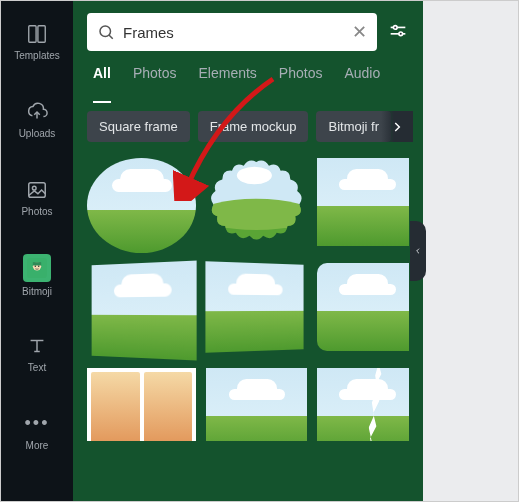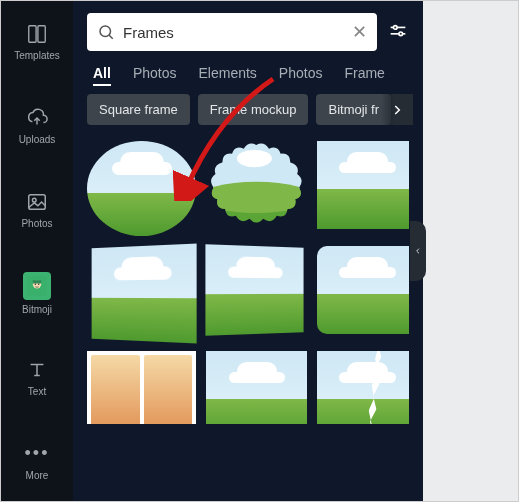--- a/index.html
+++ b/index.html
@@ -1,38 +1,38 @@
 <!DOCTYPE html>
 <html><head>
 <meta charset="utf-8">
 <style>
   * { box-sizing: border-box; margin: 0; padding: 0; }
   body { font-family: -apple-system, BlinkMacSystemFont, 'Segoe UI', sans-serif; background: #fff; width: 519px; height: 502px; overflow: hidden; position: relative; border: 1px solid #ccc; }
 
   .app { display: flex; height: 100%; }
 
   
-  .rail { width: 72px; background: #0d1318; display: flex; flex-direction: column; align-items: center; padding-top: 8px; gap: 20px; }
+  .rail { width: 72px; background: #0d1318; display: flex; flex-direction: column; align-items: center; padding-top: 8px; gap: 14px; }
   .rail-item { width: 72px; height: 64px; display: flex; flex-direction: column; align-items: center; justify-content: center; gap: 4px; color: #a0a6ac; font-size: 10px; cursor: pointer; }
   .rail-item.active { color: #fff; }
   .rail-item .icon { width: 24px; height: 24px; display: flex; align-items: center; justify-content: center; }
   .rail-item.bitmoji .icon { width: 28px; height: 28px; background: #3cb371; border-radius: 4px; }
   .rail-item.more .icon { font-size: 18px; letter-spacing: 2px; }
 
   
-  .panel { width: 350px; background: #0f172a; color: #fff; display: flex; flex-direction: column; padding: 12px 14px 0 14px; position: relative; }
+  .panel { width: 350px; background: #14532d; color: #fff; display: flex; flex-direction: column; padding: 12px 14px 0 14px; position: relative; }
   .search-row { display: flex; align-items: center; gap: 10px; }
   .search-box { flex: 1; background: #fff; border-radius: 4px; height: 38px; display: flex; align-items: center; padding: 0 10px; gap: 8px; }
   .search-box input { border: none; outline: none; flex: 1; font-size: 15px; color: #333; background: transparent; }
   .search-box .mag { color: #555; }
   .search-box .clear { color: #888; cursor: pointer; font-size: 18px; }
   .sliders { color: #fff; cursor: pointer; }
 
   .tabs { display: flex; gap: 22px; padding: 14px 6px 0 6px; font-size: 14px; }
-  .tab { color: #a7aeb5; padding-bottom: 3px; cursor: pointer; }
+  .tab { color: #a7aeb5; padding-bottom: 20px; cursor: pointer; }
   .tab.active { color: #fff; font-weight: 600; border-bottom: 2px solid #fff; }
 
   .chips-row { display: flex; gap: 8px; margin-top: 8px; align-items: center; position: relative; }
   .chip { background: #3d444b; color: #e3e6e8; font-size: 13px; padding: 8px 12px; border-radius: 4px; white-space: nowrap; cursor: pointer; }
   .chip-more { position: absolute; right: -4px; top: 0; bottom: 0; width: 32px; display: flex; align-items: center; justify-content: center; background: linear-gradient(90deg, rgba(37,44,51,0) 0%, #252c33 40%); color: #fff; cursor: pointer; }
 
   .grid { margin-top: 16px; display: grid; grid-template-columns: repeat(3, 1fr); gap: 10px; overflow: hidden; }
   .frame-thumb { width: 100%; aspect-ratio: 1.15/1; display: flex; align-items: center; justify-content: center; cursor: pointer; }
   .scene { width: 100%; height: 100%; background: linear-gradient(#cfe8f5 0%, #d9eef8 55%, #7fb848 55%, #4e9a2e 100%); position: relative; overflow: hidden; }
   .scene .cloud { position: absolute; width: 40%; height: 22%; background: #fff; border-radius: 50px; top: 12%; left: 30%; box-shadow: 12px 6px 0 -4px #fff, -12px 6px 0 -4px #fff; }
@@ -143,21 +143,21 @@
             <circle cx="15" cy="14" r="2" fill="#252c33"></circle>
           </svg>
       </span>
     </div>
 
     <div class="tabs">
       <div class="tab active">All</div>
       <div class="tab">Photos</div>
       <div class="tab">Elements</div>
       <div class="tab">Photos</div>
-      <div class="tab">Frame</div>
+      <div class="tab">Audio</div>
     </div>
 
     <div class="chips-row">
       <div class="chip">Square frame</div>
       <div class="chip">Frame mockup</div>
       <div class="chip">Bitmoji fr</div>
       <div class="chip-more">
         <svg width="14" height="14" viewBox="0 0 24 24" fill="none" stroke="currentColor" stroke-width="2.5">
             <path d="M9 5l7 7-7 7"></path>
           </svg>

